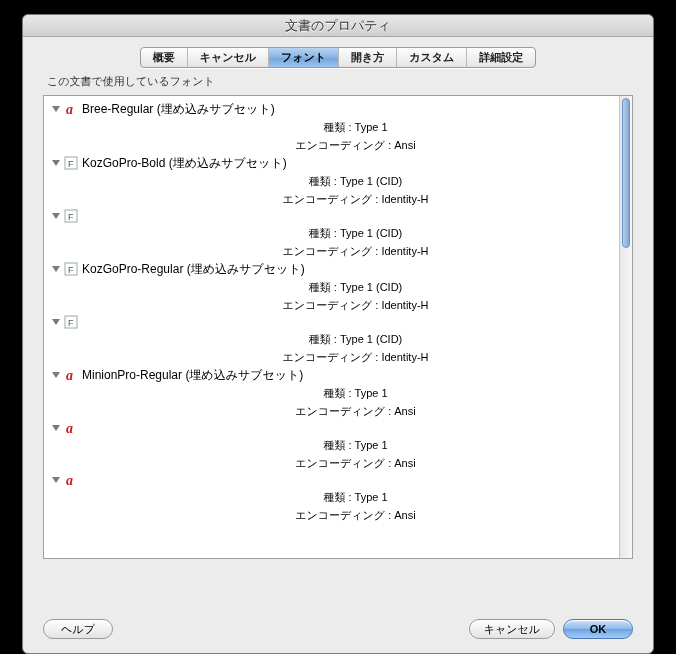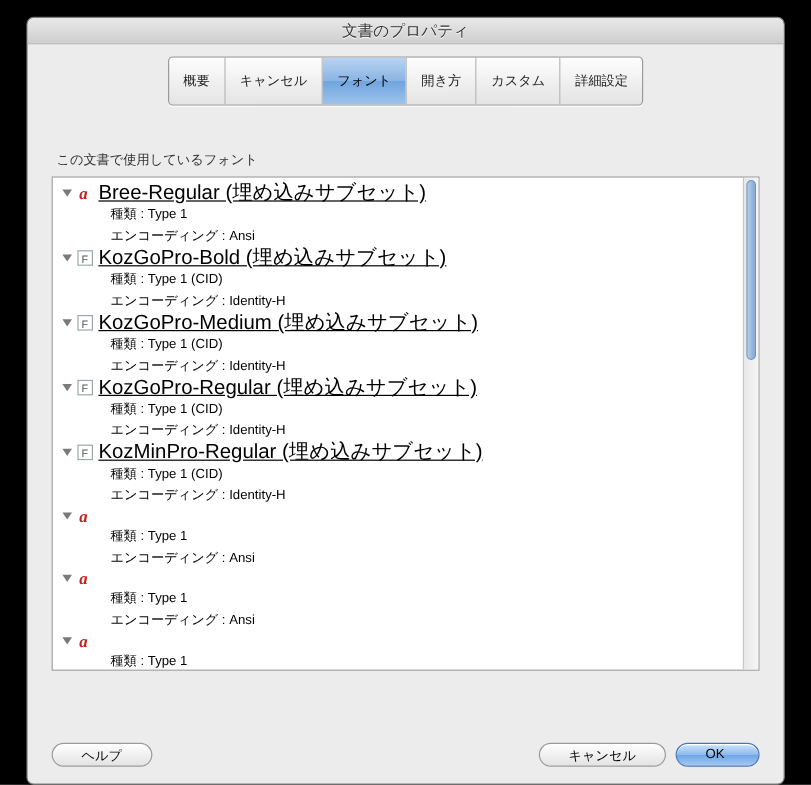--- a/index.html
+++ b/index.html
@@ -45,36 +45,36 @@
   }
   .tabs {
     display: flex;
     border: 1px solid #9a9a9a;
     border-radius: 4px;
     overflow: hidden;
     background: linear-gradient(#fdfdfd,#e4e4e4);
     box-shadow: 0 1px 0 #fff;
   }
   .tab {
-    padding: 12px 12px;
+    padding: 2px 12px;
     font-size: 11px;
     border-right: 1px solid #b8b8b8;
     color: #222;
     cursor: default;
+    font-weight: bold;
   }
   .tab:last-child { border-right: none; }
   .tab.selected {
     background: linear-gradient(#b9d4f0, #88b4e4 50%, #70a5de 51%, #9dc3ec);
     color: #000;
   }
   .section-label {
     padding: 0 24px 6px 24px;
     font-size: 11px;
     color: #333;
-    margin-top: 32px;
   }
   .listbox {
     flex: 1;
     margin: 0 20px;
     background: #fff;
     border: 1px solid #a0a0a0;
     position: relative;
     overflow: hidden;
   }
   .list-inner {
@@ -99,25 +99,26 @@
     flex: none;
   }
   .icon-box {
     width: 14px; height: 14px;
     margin-right: 4px;
     flex: none;
     display: flex;
     align-items: center;
     justify-content: center;
   }
-  .font-name { font-size: 17px; text-decoration: underline; }
+  .font-name { font-size: 12px; }
   .detail-row {
     padding: 1px 0 1px 48px;
     font-size: 11px;
     line-height: 16px;
+    text-align: center;
   }
   .scrollbar {
     position: absolute;
     right: 0; top: 0; bottom: 0;
     width: 13px;
     background: linear-gradient(to right,#e8e8e8,#f6f6f6);
     border-left: 1px solid #c6c6c6;
   }
   .thumb {
     position: absolute;
@@ -134,35 +135,35 @@
   .bottom-bar {
     display: flex;
     align-items: center;
     padding: 10px 20px 14px 20px;
     gap: 8px;
   }
   .spacer { flex: 1; }
   .btn {
     min-width: 70px;
     height: 20px;
-    padding: 0 24px;
+    padding: 0 14px;
     border: 1px solid #9a9a9a;
     border-radius: 10px;
     background: linear-gradient(#fefefe,#e3e3e3);
     font-size: 11px;
     display: inline-flex;
     align-items: center;
-    justify-content: flex-start;
+    justify-content: center;
     box-shadow: 0 1px 0 #fff inset;
     cursor: default;
   }
   .btn.default {
     background: linear-gradient(#cfe5fb, #8db9ec 50%, #6aa4e5 51%, #a7caf1);
     border-color: #4a77b8;
-    font-weight: normal;
+    font-weight: bold;
     color: #000;
   }
 </style>
 </head>
 <body>
 
 <div class="window">
   <div class="titlebar">
     <span>文書のプロパティ</span>
   </div>
@@ -211,21 +212,20 @@
         </div>
         <div class="font-item">
           <div class="font-header">
             <span class="disclosure"></span>
             <span class="icon-box">
               <svg width="14" height="14" viewBox="0 0 14 14">
                 <rect x="1" y="1" width="12" height="12" fill="#fff" stroke="#9aa" stroke-width="1"></rect>
                 <text x="4" y="11" font-family="Helvetica,Arial" font-size="9" fill="#555">F</text>
               </svg>
             </span>
-            <span class="font-name">KozGoPro-Medium (埋め込みサブセット)</span>
           </div>
           <div class="detail-row">種類 : Type 1 (CID)</div>
           <div class="detail-row">エンコーディング : Identity-H</div>
         </div>
         <div class="font-item">
           <div class="font-header">
             <span class="disclosure"></span>
             <span class="icon-box">
               <svg width="14" height="14" viewBox="0 0 14 14">
                 <rect x="1" y="1" width="12" height="12" fill="#fff" stroke="#9aa" stroke-width="1"></rect>
@@ -239,33 +239,33 @@
         </div>
         <div class="font-item">
           <div class="font-header">
             <span class="disclosure"></span>
             <span class="icon-box">
               <svg width="14" height="14" viewBox="0 0 14 14">
                 <rect x="1" y="1" width="12" height="12" fill="#fff" stroke="#9aa" stroke-width="1"></rect>
                 <text x="4" y="11" font-family="Helvetica,Arial" font-size="9" fill="#555">F</text>
               </svg>
             </span>
-            <span class="font-name">KozMinPro-Regular (埋め込みサブセット)</span>
           </div>
           <div class="detail-row">種類 : Type 1 (CID)</div>
           <div class="detail-row">エンコーディング : Identity-H</div>
         </div>
         <div class="font-item">
           <div class="font-header">
             <span class="disclosure"></span>
             <span class="icon-box">
               <svg width="14" height="14" viewBox="0 0 14 14">
                 <text x="2" y="12" font-family="Georgia,serif" font-style="italic" font-weight="bold" font-size="14" fill="#c81e1e">a</text>
               </svg>
             </span>
+            <span class="font-name">MinionPro-Regular (埋め込みサブセット)</span>
           </div>
           <div class="detail-row">種類 : Type 1</div>
           <div class="detail-row">エンコーディング : Ansi</div>
         </div>
         <div class="font-item">
           <div class="font-header">
             <span class="disclosure"></span>
             <span class="icon-box">
               <svg width="14" height="14" viewBox="0 0 14 14">
                 <text x="2" y="12" font-family="Georgia,serif" font-style="italic" font-weight="bold" font-size="14" fill="#c81e1e">a</text>

